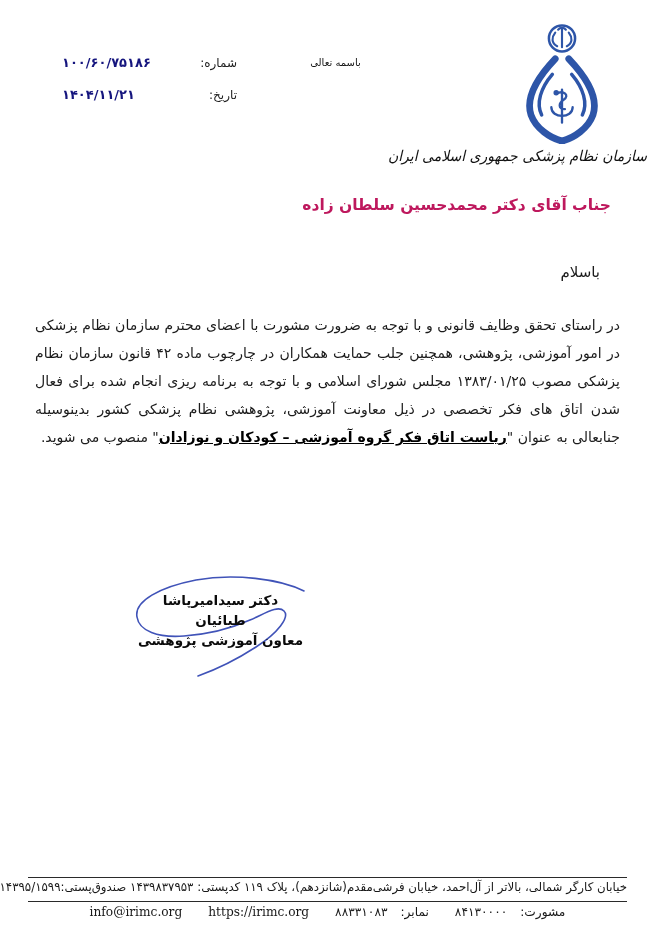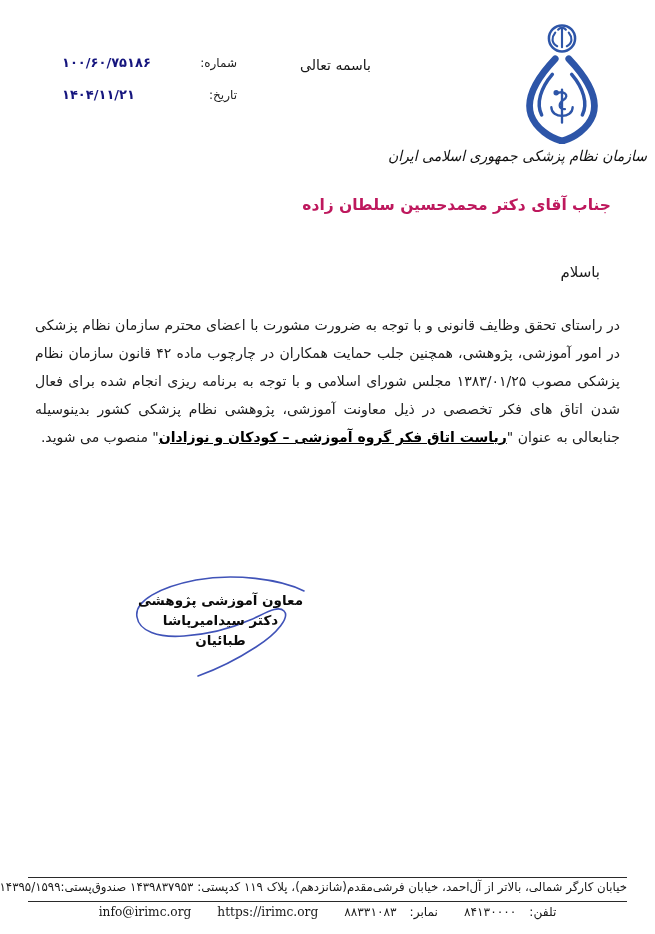--- a/index.html
+++ b/index.html
@@ -27,21 +27,21 @@
     margin-top:4px;
     font-size:14px;
     font-style:italic;
     color:#111;
     white-space:nowrap;
     letter-spacing:-0.3px;
     transform:scaleY(1.05);
   }
   .bismillah {
     position:absolute; top:57px; left:283px; width:105px;
-    text-align:center; font-size:14px; color:#151515;
+    text-align:center; font-size:10px; color:#151515;
   }
   .header-meta {
     position:absolute; top:55px; left:62px; width:175px;
     display:flex; flex-direction:column; gap:17px;
     direction:rtl;
   }
   .meta-row { display:flex; justify-content:space-between; align-items:baseline; }
   .meta-label { font-size:12px; color:#222; }
   .meta-value {
     font-size:13px; font-weight:bold; color:#15157e;
@@ -153,32 +153,32 @@
   <div class="salutation">باسلام</div>
 
   <p class="para1"><span>در راستای تحقق وظایف قانونی و با توجه به ضرورت مشورت با اعضای محترم سازمان نظام پزشکی در امور آموزشی، پژوهشی، همچنین جلب حمایت همکاران در چارچوب ماده ۴۲ قانون سازمان نظام پزشکی مصوب ۱۳۸۳/۰۱/۲۵ مجلس شورای اسلامی و با توجه به برنامه ریزی انجام شده برای فعال شدن اتاق های فکر تخصصی در ذیل معاونت آموزشی، پژوهشی نظام پزشکی کشور بدینوسیله جنابعالی به عنوان "</span><span class="appointment">ریاست اتاق فکر گروه آموزشی – کودکان و نوزادان</span><span>" منصوب می شوید.</span></p>
 
 
   <div class="signature-block">
     <svg class="signature-swoosh" width="185" height="108" viewBox="0 0 185 108" fill="none" xmlns="http://www.w3.org/2000/svg">
       <path d="M176 16 C152 4 106 -2 68 5 C32 12 6 26 9 42 C11 56 30 63 56 61 C84 59 104 53 122 45 C138 38 150 30 156 36 C162 42 150 58 128 72 C108 85 84 96 70 101" stroke="#4053b8" stroke-width="1.6" stroke-linecap="round"></path>
     </svg>
     <div class="signature-text">
+      <div>دکتر سیدامیرپاشا طبائیان</div>
       <div>معاون آموزشی پژوهشی</div>
-      <div>دکتر سیدامیرپاشا طبائیان</div>
     </div>
   </div>
 
   <div class="footer-rule rule-top"></div>
   <div class="footer-address">خیابان کارگر شمالی، بالاتر از آل‌احمد، خیابان فرشی‌مقدم(شانزدهم)، پلاک ۱۱۹  کدپستی: ۱۴۳۹۸۳۷۹۵۳ صندوق‌پستی:۱۴۳۹۵/۱۵۹۹</div>
   <div class="footer-rule rule-mid"></div>
 
   <div class="footer-contacts">
     <span class="contact-item">
-      <span>تلفن:</span>
+      <span>مشورت:</span>
       <span class="num">۸۴۱۳۰۰۰۰</span>
     </span>
     <span class="contact-item">
       <span>نمابر:</span>
       <span class="num">۸۸۳۳۱۰۸۳</span>
     </span>
     <span class="latin">https://irimc.org</span>
     <span class="latin">info@irimc.org</span>
   </div>
 

